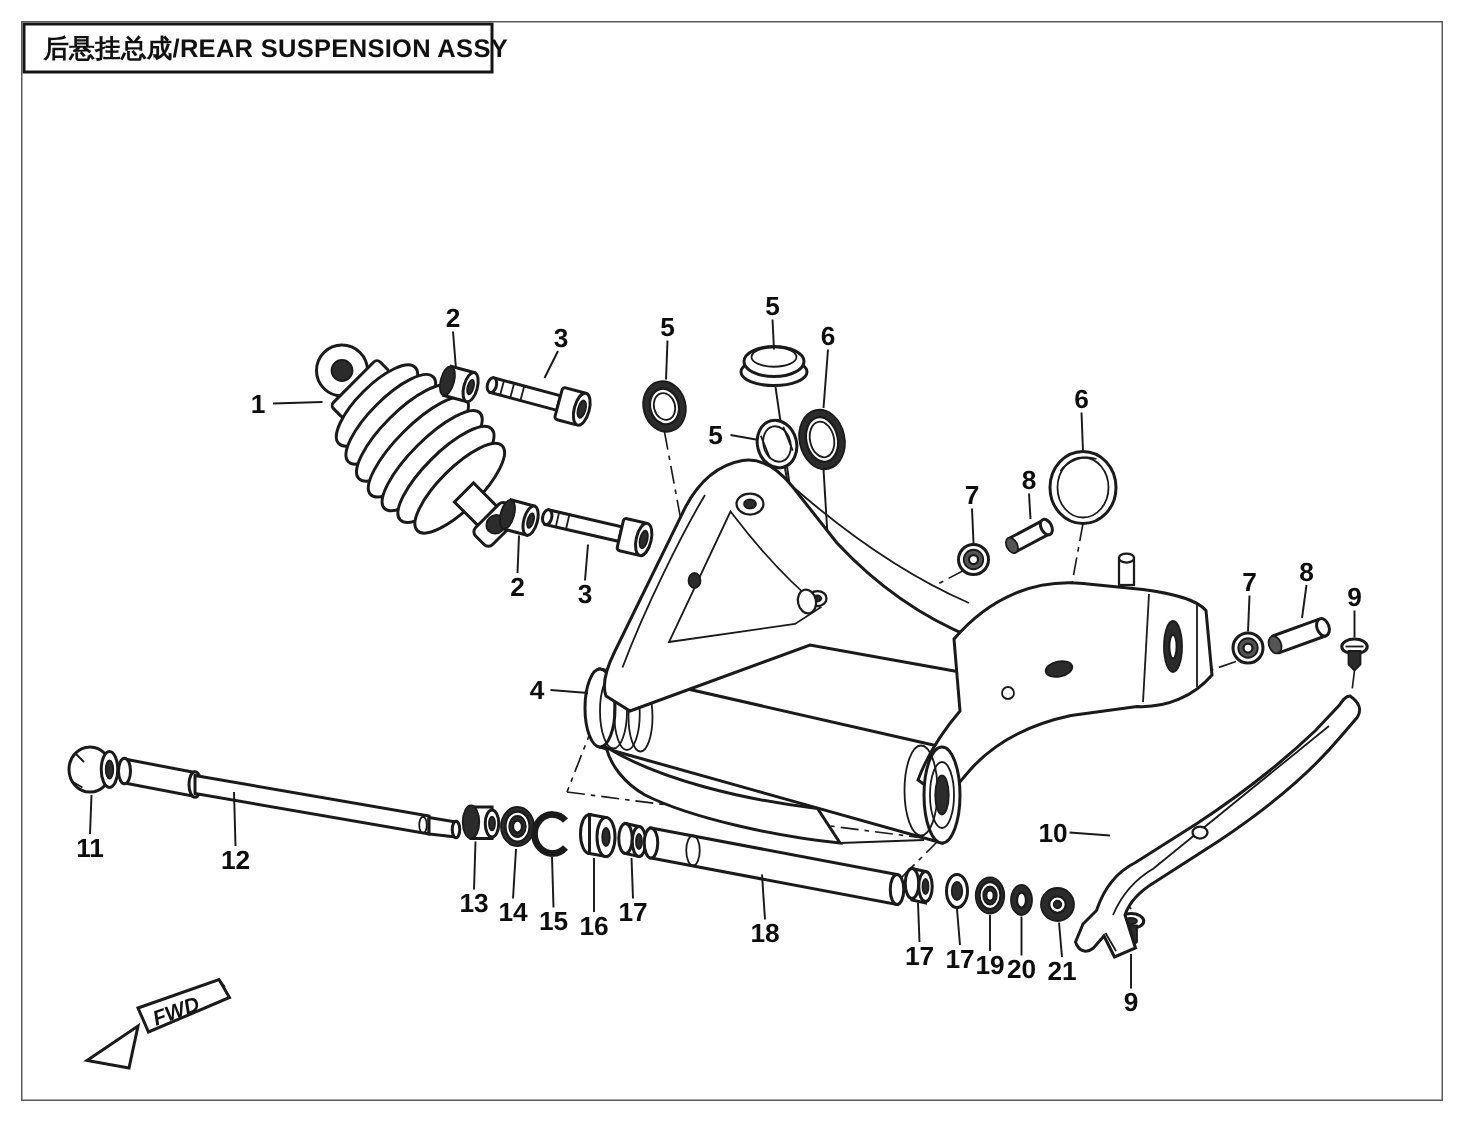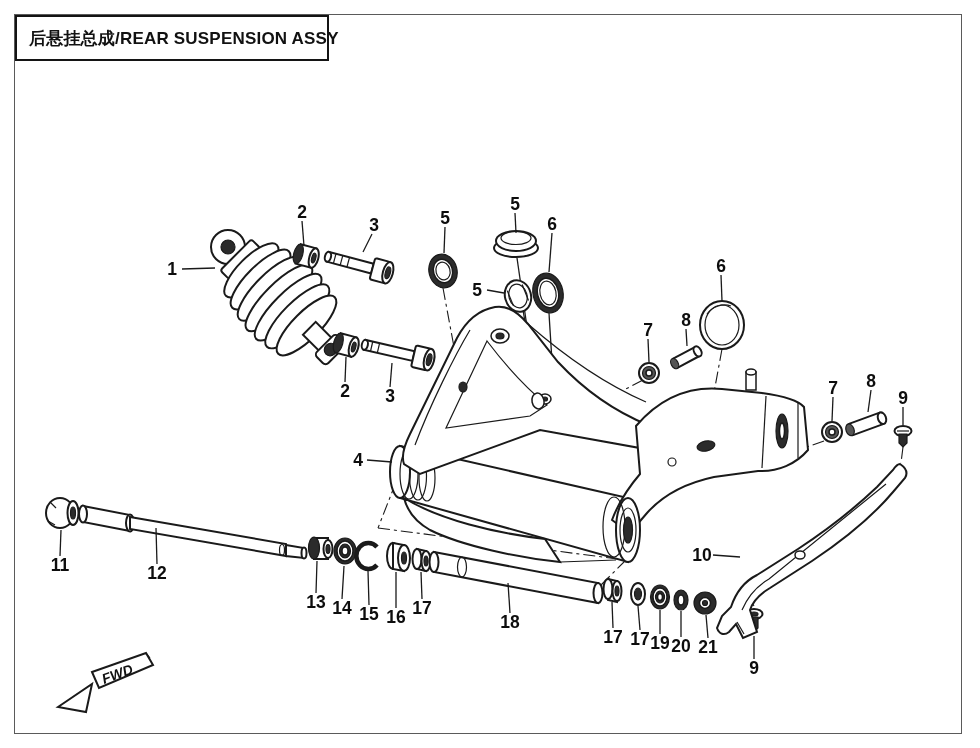--- a/index.html
+++ b/index.html
@@ -5,21 +5,21 @@
   html,body{margin:0;padding:0;}
   body{
     width:980px;height:748px;position:relative;background:#ffffff;
     font-family:"Liberation Sans",sans-serif;overflow:hidden;
   }
   .page-border{
     position:absolute;left:14px;top:14px;width:948px;height:720px;
     border:1.5px solid #5a5a5a;box-sizing:border-box;
   }
   .title-block{
-    position:absolute;left:15px;top:15px;width:314px;height:46px;
+    position:absolute;left:15px;top:15px;width:314px;height:34px;
     border:2px solid #141414;box-sizing:border-box;background:#fff;
     display:flex;align-items:center;padding-left:12px;
     font-weight:bold;font-size:17px;color:#111;letter-spacing:0.2px;
     z-index:5;white-space:nowrap;
   }
   svg#diagram-svg{position:absolute;left:0;top:0;z-index:2;}
   .pw{fill:#ffffff;stroke:#1a1a1a;stroke-width:2;}
   .pw15{fill:#ffffff;stroke:#1a1a1a;stroke-width:1.5;}
   .pd{fill:#2b2b2b;stroke:#1a1a1a;stroke-width:1.2;}
   .pg{fill:#555555;stroke:#1a1a1a;stroke-width:1.2;}

